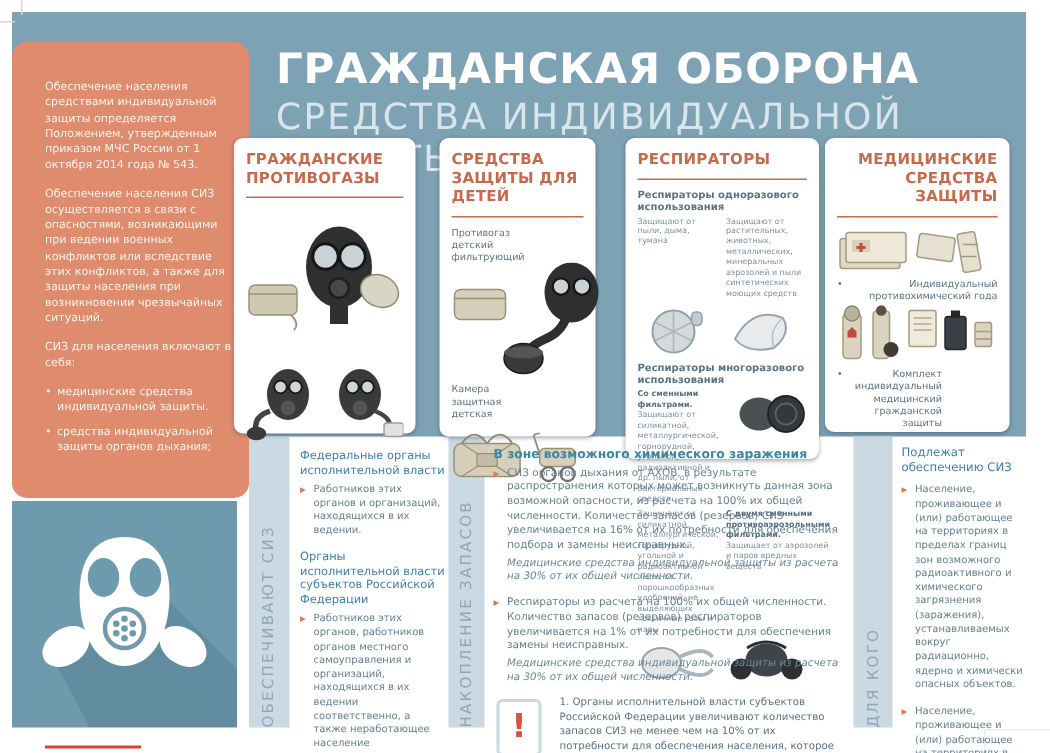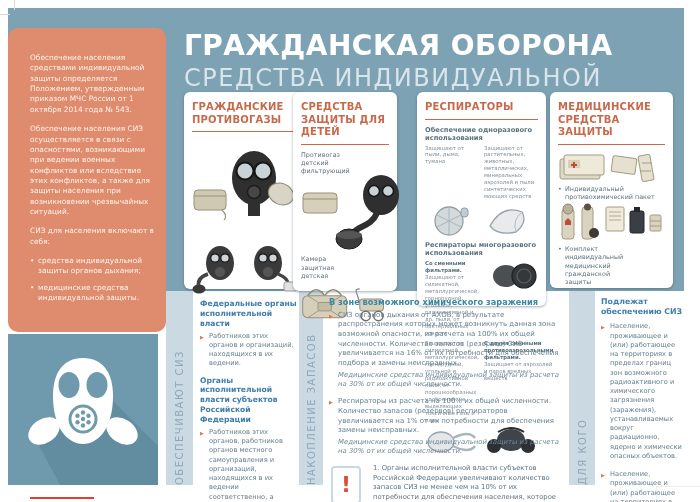--- a/index.html
+++ b/index.html
@@ -29,41 +29,41 @@
 
   
   .strip { position:absolute; background:#cbd9e3; display:flex; justify-content:center; padding-top:10px; }
   .strip span { color:#8ea7b8; font-size:10px; letter-spacing:1.5px; writing-mode:vertical-rl; transform:rotate(180deg); white-space:nowrap; }
   .strip-provide { left:166px; top:291px; width:27px; height:194px; }
   .strip-stock   { left:299px; top:291px; width:24px; height:194px; }
   .strip-who     { left:569px; top:291px; width:26px; height:194px; }
 
   
   .card { position:absolute; background:#ffffff; border-radius:6px; box-shadow:0 1px 3px rgba(50,70,80,.45); padding:9px 8px 6px; }
-  .card1 { left:184px; top:92px; width:121px; height:197px; }
+  .card1 { left:156px; top:92px; width:121px; height:197px; }
   .card2 { left:293px; top:92px; width:104px; height:199px; }
   .card3 { left:417px; top:92px; width:129px; height:214px; }
-  .card4 { left:550px; top:92px; width:123px; height:196px; }
+  .card4 { left:550px; top:92px; width:123px; height:196px;text-align:right; }
   .card-title { color:#c76a4c; font-weight:700; font-size:10px; line-height:1.25; letter-spacing:.2px; }
   .card-rule { border:none; border-top:1.5px solid #c76a4c; margin:5px 0 6px; }
   .cap { font-size:6.4px; color:#5f7280; line-height:1.3; }
   .tiny { font-size:5.3px; color:#7d8f9b; line-height:1.32; }
   .tiny-b { font-size:5.3px; font-weight:700; color:#55707e; line-height:1.32; }
   .sub { color:#5a7482; font-size:6.7px; font-weight:600; margin:3px 0 3px; }
   .row { display:flex; gap:5px; }
   .col { flex:1; }
 
   .card4 .med-item { position:relative; padding-left:7px; margin-bottom:2px; }
   .card4 .med-item::before { content:"•"; position:absolute; left:0; top:0; color:#5f7280; }
 
   .kit-wrap { position:relative; width:70px; margin-left:40px; }
   .kit-label { position:absolute; left:16px; top:26px; font-size:6.5px; font-weight:700; color:#3c4236; letter-spacing:.5px; }
 
   
-  .h-blue { color:#3e7dad; font-weight:700; font-size:7.6px; line-height:1.3; margin-bottom:3px; }
+  .h-blue { color:#3e7dad; font-weight:400; font-size:7.6px; line-height:1.3; margin-bottom:3px; }
   .h-teal { color:#3a87a3; font-weight:700; font-size:8.2px; line-height:1.3; margin-bottom:3px; }
   .arrow-item { position:relative; padding-left:9px; color:#66808f; font-size:6.7px; line-height:1.38; margin-bottom:7px; }
   .arrow-item::before { content:"▶"; color:#e2784f; font-size:5px; position:absolute; left:0; top:2px; }
   .note { font-style:italic; color:#6d8899; font-size:6.9px; line-height:1.35; margin:2px 0 8px; padding-left:9px; }
 
   .provide-col { position:absolute; left:200px; top:297px; width:97px; }
   .provide-col .h-blue { margin-top:2px; }
 
   .stock-col { position:absolute; left:329px; top:297px; width:236px; }
   .stock-col .arrow-item { font-size:7px; margin-bottom:2px; }
@@ -101,22 +101,22 @@
   <div class="title-wrap">
     <div class="title-line1">ГРАЖДАНСКАЯ ОБОРОНА</div>
     <div class="title-line2">СРЕДСТВА ИНДИВИДУАЛЬНОЙ ЗАЩИТЫ</div>
   </div>
 
   <aside class="intro-panel">
     <p>Обеспечение населения средствами индивидуальной защиты определяется Положением, утвержденным приказом МЧС России от 1 октября 2014 года № 543.</p>
     <p>Обеспечение населения СИЗ осуществляется в связи с опасностями, возникающими при ведении военных конфликтов или вследствие этих конфликтов, а также для защиты населения при возникновении чрезвычайных ситуаций.</p>
     <p>СИЗ для населения включают в себя:</p>
     <ul>
+      <li>медицинские средства индивидуальной защиты.</li>
       <li>средства индивидуальной защиты органов дыхания;</li>
-      <li>медицинские средства индивидуальной защиты.</li>
     </ul>
   </aside>
 
   <div class="mask-tile">
     <svg width="150" height="151" viewBox="0 0 150 151">
       <polygon points="98,60 150,112 150,151 52,151 28,106 46,92" fill="#1d4154" opacity="0.15"></polygon>
       <ellipse cx="36" cy="97" rx="17" ry="12" fill="#ffffff" transform="rotate(-33 36 97)"></ellipse>
       <ellipse cx="114" cy="97" rx="17" ry="12" fill="#ffffff" transform="rotate(33 114 97)"></ellipse>
       <path d="M75 24 C95 24 105 39 105 62 C105 93 91 110 75 110 C59 110 45 93 45 62 C45 39 55 24 75 24 Z" fill="#ffffff"></path>
       <ellipse cx="61" cy="51" rx="10.5" ry="13" fill="#6f9aae"></ellipse>
@@ -199,21 +199,21 @@
         <rect x="8" y="14" width="28" height="14" rx="4" fill="#d6cfba" stroke="#9a9078" stroke-width="1.2"></rect>
         <circle cx="15" cy="34" r="5.5" fill="none" stroke="#6f6f6f" stroke-width="1.8"></circle>
         <circle cx="30" cy="34" r="5.5" fill="none" stroke="#6f6f6f" stroke-width="1.8"></circle>
       </svg>
     </div>
   </div>
 
   <div class="card card3">
     <div class="card-title">РЕСПИРАТОРЫ</div>
     <hr class="card-rule">
-    <div class="sub">Обеспечение одноразового использования</div>
+    <div class="sub">Респираторы одноразового использования</div>
     <div class="row">
       <div class="col tiny">Защищают от пыли, дыма, тумана</div>
       <div class="col tiny">Защищают от растительных, животных, металлических, минеральных аэрозолей и пыли синтетических моющих средств</div>
     </div>
     <div class="row" style="margin-top:2px">
       <svg width="52" height="36" viewBox="0 0 52 36">
         <circle cx="24" cy="19" r="14" fill="#d4d9dc" stroke="#8fa0a8" stroke-width="1.3"></circle>
         <path d="M12 13 L36 25 M12 25 L36 13 M24 5 L24 33" stroke="#aab6bc" stroke-width="1"></path>
         <rect x="36" y="6" width="7" height="9" rx="3" fill="#c2cbd0" stroke="#8fa0a8" stroke-width="1"></rect>
       </svg>
@@ -260,21 +260,21 @@
     <hr class="card-rule">
     <svg width="106" height="34" viewBox="0 0 106 34">
       <rect x="2" y="8" width="40" height="20" rx="2" fill="#ded8c6" stroke="#a39b82" stroke-width="1"></rect>
       <rect x="6" y="4" width="40" height="20" rx="2" fill="#efe9da" stroke="#a39b82" stroke-width="1"></rect>
       <rect x="10" y="9" width="12" height="8" fill="#d8d0ba"></rect>
       <path d="M15 11 L17 11 L17 13 L19 13 L19 15 L17 15 L17 17 L15 17 L15 15 L13 15 L13 13 L15 13 Z" fill="#c14b3a"></path>
       <rect x="54" y="6" width="24" height="16" rx="2" fill="#e6e0d0" stroke="#a39b82" stroke-width="1" transform="rotate(8 66 14)"></rect>
       <rect x="82" y="4" width="12" height="26" rx="2" fill="#e6e0d0" stroke="#a39b82" stroke-width="1" transform="rotate(-10 88 17)"></rect>
       <path d="M84 12 L94 12 M83 20 L93 20" stroke="#a39b82" stroke-width="1"></path>
     </svg>
-    <div class="cap med-item">Индивидуальный противохимический пакет</div>
+    <div class="cap med-item">Индивидуальный противохимический года</div>
     <svg width="106" height="40" viewBox="0 0 106 40">
       <rect x="4" y="6" width="12" height="30" rx="3" fill="#d9d3c0" stroke="#a39b82" stroke-width="1"></rect>
       <circle cx="10" cy="6" r="5" fill="#b9b29b" stroke="#8d8670" stroke-width="1"></circle>
       <path d="M7 18 L10 15 L13 18 L13 22 L7 22 Z" fill="#c14b3a"></path>
       <rect x="24" y="4" width="11" height="32" rx="3" fill="#d9d3c0" stroke="#a39b82" stroke-width="1"></rect>
       <circle cx="29.5" cy="4" r="3.5" fill="#5a5147"></circle>
       <circle cx="36" cy="30" r="5" fill="#3f3a33"></circle>
       <rect x="48" y="4" width="18" height="24" rx="1.5" fill="#efeadb" stroke="#a39b82" stroke-width="1"></rect>
       <path d="M51 9 L63 9 M51 13 L63 13 M51 17 L63 17" stroke="#b4ab90" stroke-width="1"></path>
       <rect x="72" y="8" width="14" height="22" rx="2" fill="#3a3f45" stroke="#23272b" stroke-width="1"></rect>

